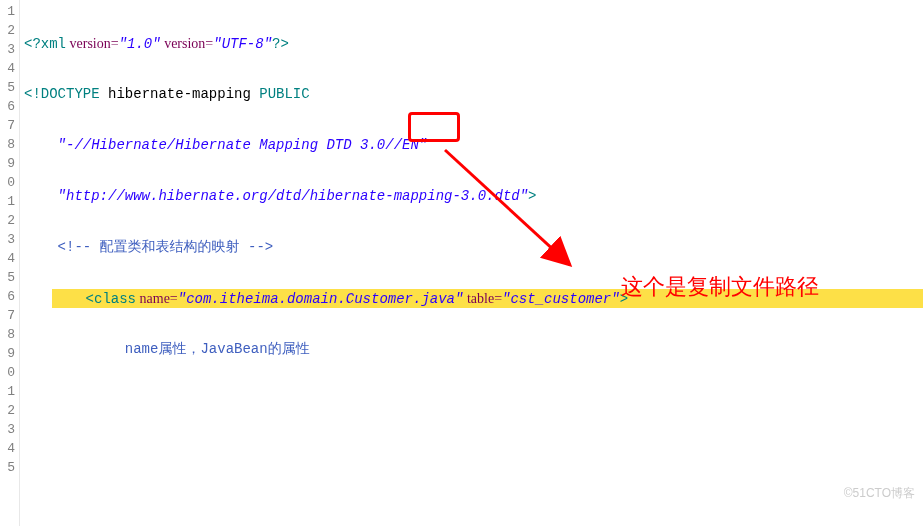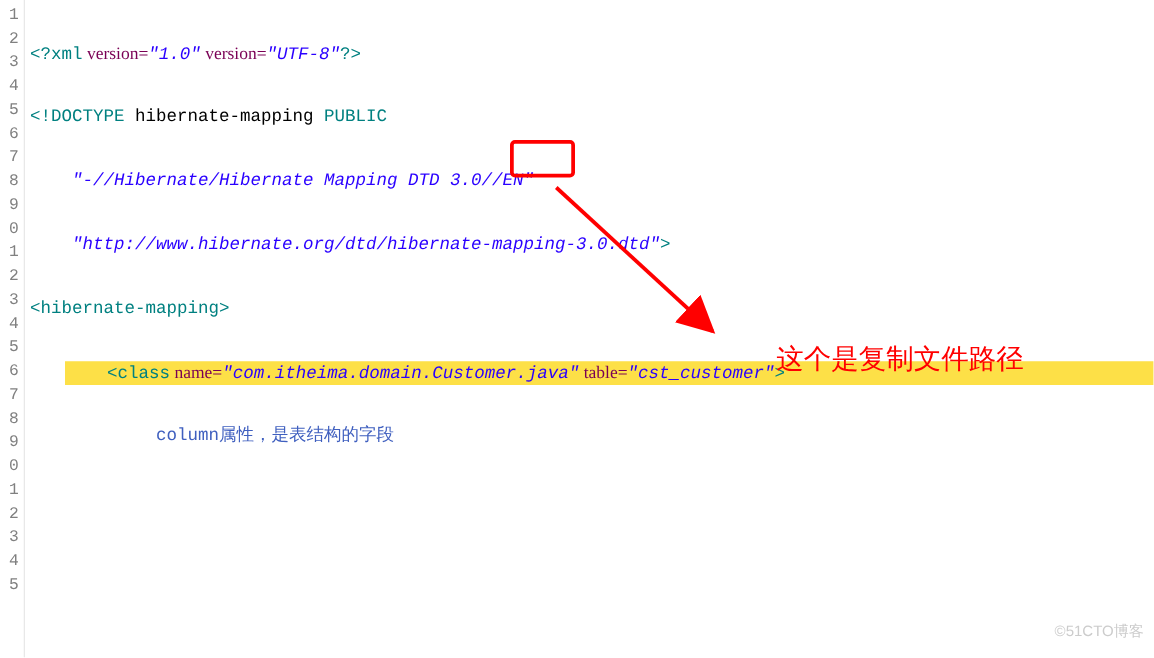--- a/index.html
+++ b/index.html
@@ -12,21 +12,21 @@
 .line.highlight { background: #fde047; margin-left: 28px; }
 .tag { color: #008080; }
 .attr { color: #7a0055; font-family: Liberation Serif, serif; }
 .str { color: #2a00ff; font-style: italic; }
 .comment { color: #3f5fbf; }
 .pi { color: #008080; }
 .kw { color: #008080; }
 .redbox { position: absolute; border: 3px solid #ff0000; pointer-events: none; }
 .annotation-text { position: absolute; color: #ff0000; font-size: 22px; font-family: "Microsoft YaHei", sans-serif; font-weight: 500; line-height: 1.5; margin-left: 43px; }
 .arrow-svg { position: absolute; pointer-events: none; }
-.watermark { position: absolute; right: 8px; bottom: 12px; color: #ccc; font-size: 12px; font-family: sans-serif; margin-top: 37px; }
+.watermark { position: absolute; right: 8px; bottom: 24px; color: #ccc; font-size: 12px; font-family: sans-serif; margin-top: 37px; }
 </style>
 </head>
 <body>
 
 <div class="editor">
   <div class="gutter">
     <div>1</div>
     <div>2</div>
     <div>3</div>
     <div>4</div>
@@ -51,23 +51,23 @@
     <div>3</div>
     <div>4</div>
     <div>5</div>
   </div>
 
   <div class="code">
     <div class="line"><span class="pi">&lt;?</span><span class="pi">xml</span><span class="attr"> version=</span><span class="str">"1.0"</span><span class="attr"> version=</span><span class="str">"UTF-8"</span><span class="pi">?&gt;</span></div>
     <div class="line"><span class="tag">&lt;!</span><span class="kw">DOCTYPE</span><span> hibernate-mapping </span><span class="kw">PUBLIC</span></div>
     <div class="line"><span class="str">    "-//Hibernate/Hibernate Mapping DTD 3.0//EN"</span></div>
     <div class="line"><span class="str">    "http://www.hibernate.org/dtd/hibernate-mapping-3.0.dtd"</span><span class="tag">&gt;</span></div>
-    <div class="line"><span class="tag">&lt;</span><span class="tag">hibernate-mapping</span><span class="tag">&gt;</span></div>
+    <div class="line"><span class="comment">    &lt;!-- 配置类和表结构的映射 --&gt;</span></div>
     <div class="line highlight"><span>    </span><span class="tag">&lt;</span><span class="tag">class</span><span class="attr"> name=</span><span class="str">"com.itheima.domain.Customer</span><span class="str">.java"</span><span class="attr"> table=</span><span class="str">"cst_customer"</span><span class="tag">&gt;</span></div>
-    <div class="line"><span class="comment">            column属性，是表结构的字段</span></div>
+    <div class="line"><span class="comment">            name属性，JavaBean的属性</span></div>
     
     
     
     
     
     
     
     
     
     

